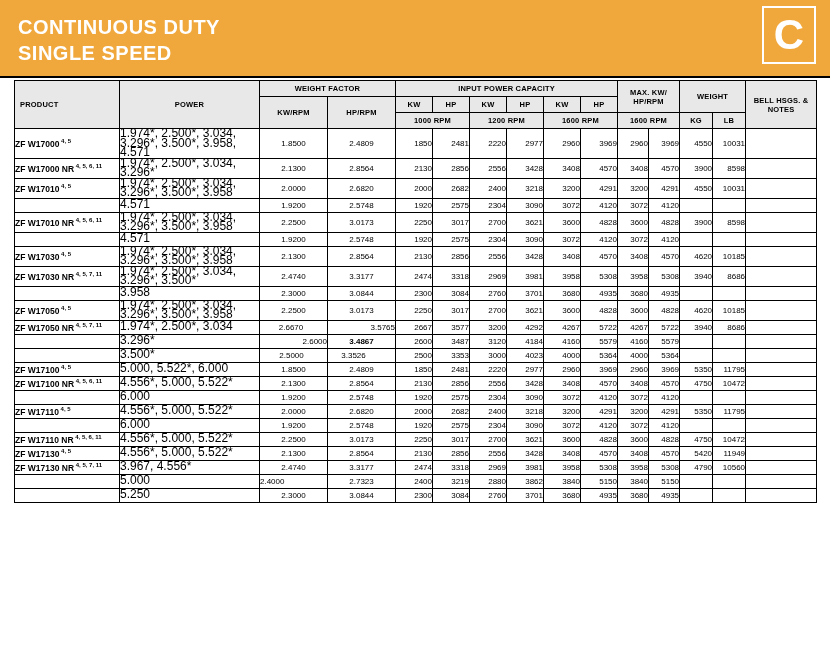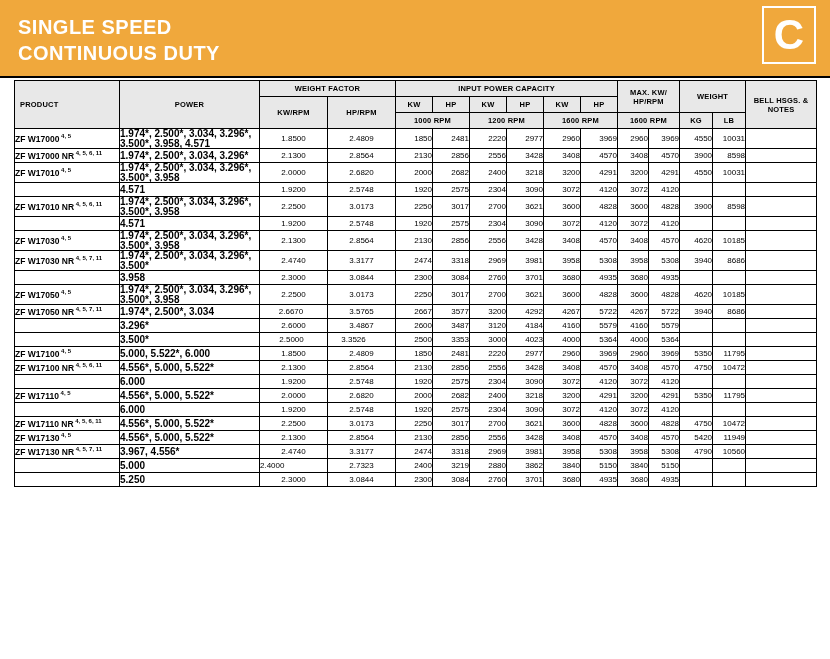--- a/index.html
+++ b/index.html
@@ -104,41 +104,40 @@
     text-align: left;
   }
   td.prod .sup {
     font-size: 6px;
     font-weight: bold;
     vertical-align: super;
   }
   td.ratios {
     padding-left: 5px;
     text-align: left;
-    font-size: 10px;
+    font-size: 12px;
     line-height: 9.5px;
-    font-weight: bold;
   }
   td.num {
     text-align: right;
     padding-right: 5px;
     font-size: 8px;
   }
   td.blank { }
   
 </style>
 </head>
 <body>
 
 <div class="page">
 
   <div class="banner">
     <div class="banner-title">
+      <div>CONTINUOUS DUTY</div>
       <div>SINGLE SPEED</div>
-      <div>CONTINUOUS DUTY</div>
     </div>
     <div class="corner-letter">C</div>
   </div>
 
   <div class="tbl-wrap">
     <table class="spec">
       <colgroup>
         <col style="width:105px">
         <col style="width:140px">
         <col style="width:68px">
@@ -352,38 +351,38 @@
             <td class="num">3600</td>
             <td class="num">4828</td>
             <td class="num">4620</td>
             <td class="num">10185</td>
             <td class="blank"></td>
           </tr>
           <tr>
             <td class="prod"><span>ZF W17050 NR</span><span class="sup"> 4, 5, 7, 11</span></td>
             <td class="ratios">1.974*, 2.500*, 3.034</td>
             <td class="num" style="text-align: center; padding-right: 5px;">2.6670</td>
-            <td class="num" style="text-align: center; padding-right: 0px;">3.5765</td>
+            <td class="num" style="padding-right: 0px;">3.5765</td>
             <td class="num">2667</td>
             <td class="num">3577</td>
             <td class="num">3200</td>
             <td class="num">4292</td>
             <td class="num">4267</td>
             <td class="num">5722</td>
             <td class="num">4267</td>
             <td class="num">5722</td>
             <td class="num">3940</td>
             <td class="num">8686</td>
             <td class="blank"></td>
           </tr>
           <tr>
             <td class="prod"></td>
             <td class="ratios">3.296*</td>
-            <td class="num" style="text-align: center; padding-right: 0px; margin-top: 48px;">2.6000</td>
-            <td class="num" style="text-align: center; padding-right: 0px;">3.4867</td>
+            <td class="num" style="text-align: right; padding-right: 0px; margin-top: 48px;">2.6000</td>
+            <td class="num" style="text-align: center; padding-right: 0px; font-weight: bold;">3.4867</td>
             <td class="num">2600</td>
             <td class="num">3487</td>
             <td class="num">3120</td>
             <td class="num">4184</td>
             <td class="num">4160</td>
             <td class="num">5579</td>
             <td class="num">4160</td>
             <td class="num">5579</td>
             <td class="num"></td>
             <td class="num"></td>

